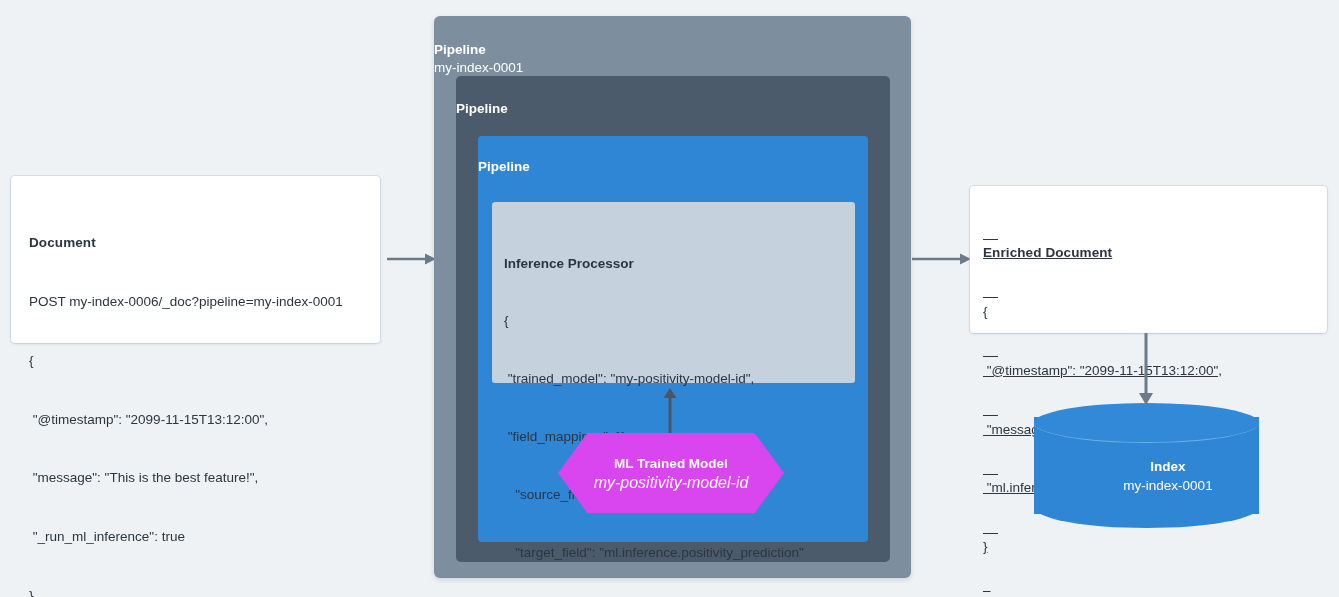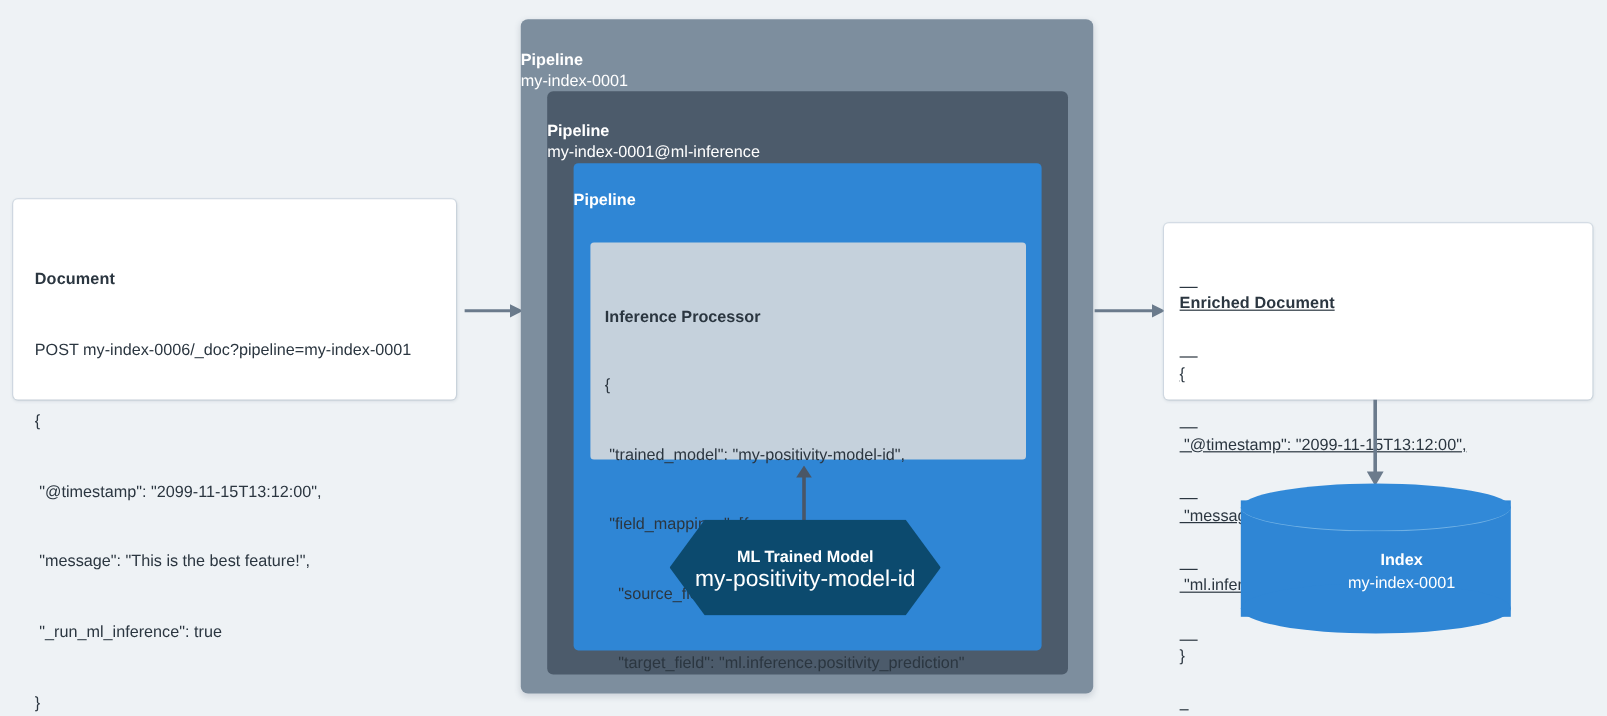--- a/index.html
+++ b/index.html
@@ -18,21 +18,21 @@
     border-radius: 4px;
     box-shadow: 0 1px 3px rgba(60,80,100,0.16), 0 0 0 1px rgba(200,212,222,0.55);
     color: #2b3640;
     font-size: 13.5px;
     line-height: 19.6px;
     white-space: pre;
   }
   .doc-card .title { font-weight: bold; font-size: 13.5px; letter-spacing: .1px; }
   .doc-card .line { font-weight: normal; }
 
-  #doc-input  { left: 11px;  top: 166px; width: 369px; height: 167px; padding: 18px 0 0 18px; }
+  #doc-input  { left: 11px;  top: 176px; width: 369px; height: 167px; padding: 18px 0 0 18px; }
   #doc-output { left: 970px; top: 186px; width: 357px; height: 147px; padding: 18px 0 0 13px; text-decoration: underline; }
 
   
   #panel-outer {
     position: absolute;
     left: 434px; top: 16px; width: 477px; height: 562px;
     background: #7d8e9e;
     border-radius: 6px;
     box-shadow: 0 2px 5px rgba(60,80,100,0.18);
   }
@@ -66,28 +66,28 @@
     font-size: 13.5px;
     line-height: 19.3px;
     white-space: pre;
   }
   #processor .title { font-weight: bold; }
 
   
   #hexagon {
     position: absolute;
     left: 558px; top: 433px; width: 226px; height: 80px;
-    background: #0c4a6e;
+    background: #d946ef;
     clip-path: polygon(13% 0%, 87% 0%, 100% 50%, 87% 100%, 13% 100%, 0% 50%);
     display: flex; flex-direction: column;
     align-items: center; justify-content: center;
     color: #ffffff; text-align: center;
   }
   #hexagon .hl { font-weight: bold; font-size: 13.5px; line-height: 18px; }
-  #hexagon .sl { font-weight: normal; font-size: 19px; line-height: 19px; }
+  #hexagon .sl { font-weight: normal; font-size: 16px; line-height: 19px; font-style: italic; }
 
   
   #cylinder {
     position: absolute;
     left: 1034px; top: 403px; width: 225px; height: 125px;
   }
   #cyl-body {
     position: absolute; left: 0; top: 14px; width: 225px; height: 97px;
     background: #2f86d5;
   }
@@ -138,21 +138,20 @@
 
   <div id="panel-outer">
     <div class="panel-head" id="head-outer">
       <span class="hl">Pipeline</span>
       <span class="sl">my-index-0001</span>
     </div>
 
     <div id="panel-mid">
       <div class="panel-head" id="head-mid">
         <span class="hl">Pipeline</span>
-        <span class="sl">my-index-0001@ml-inference</span>
       </div>
 
       <div id="panel-inner">
         <div class="panel-head" id="head-inner">
           <span class="hl">Pipeline</span>
         </div>
 
         <div id="processor">
           <div class="title">Inference Processor</div>
           <div class="line">{</div>

